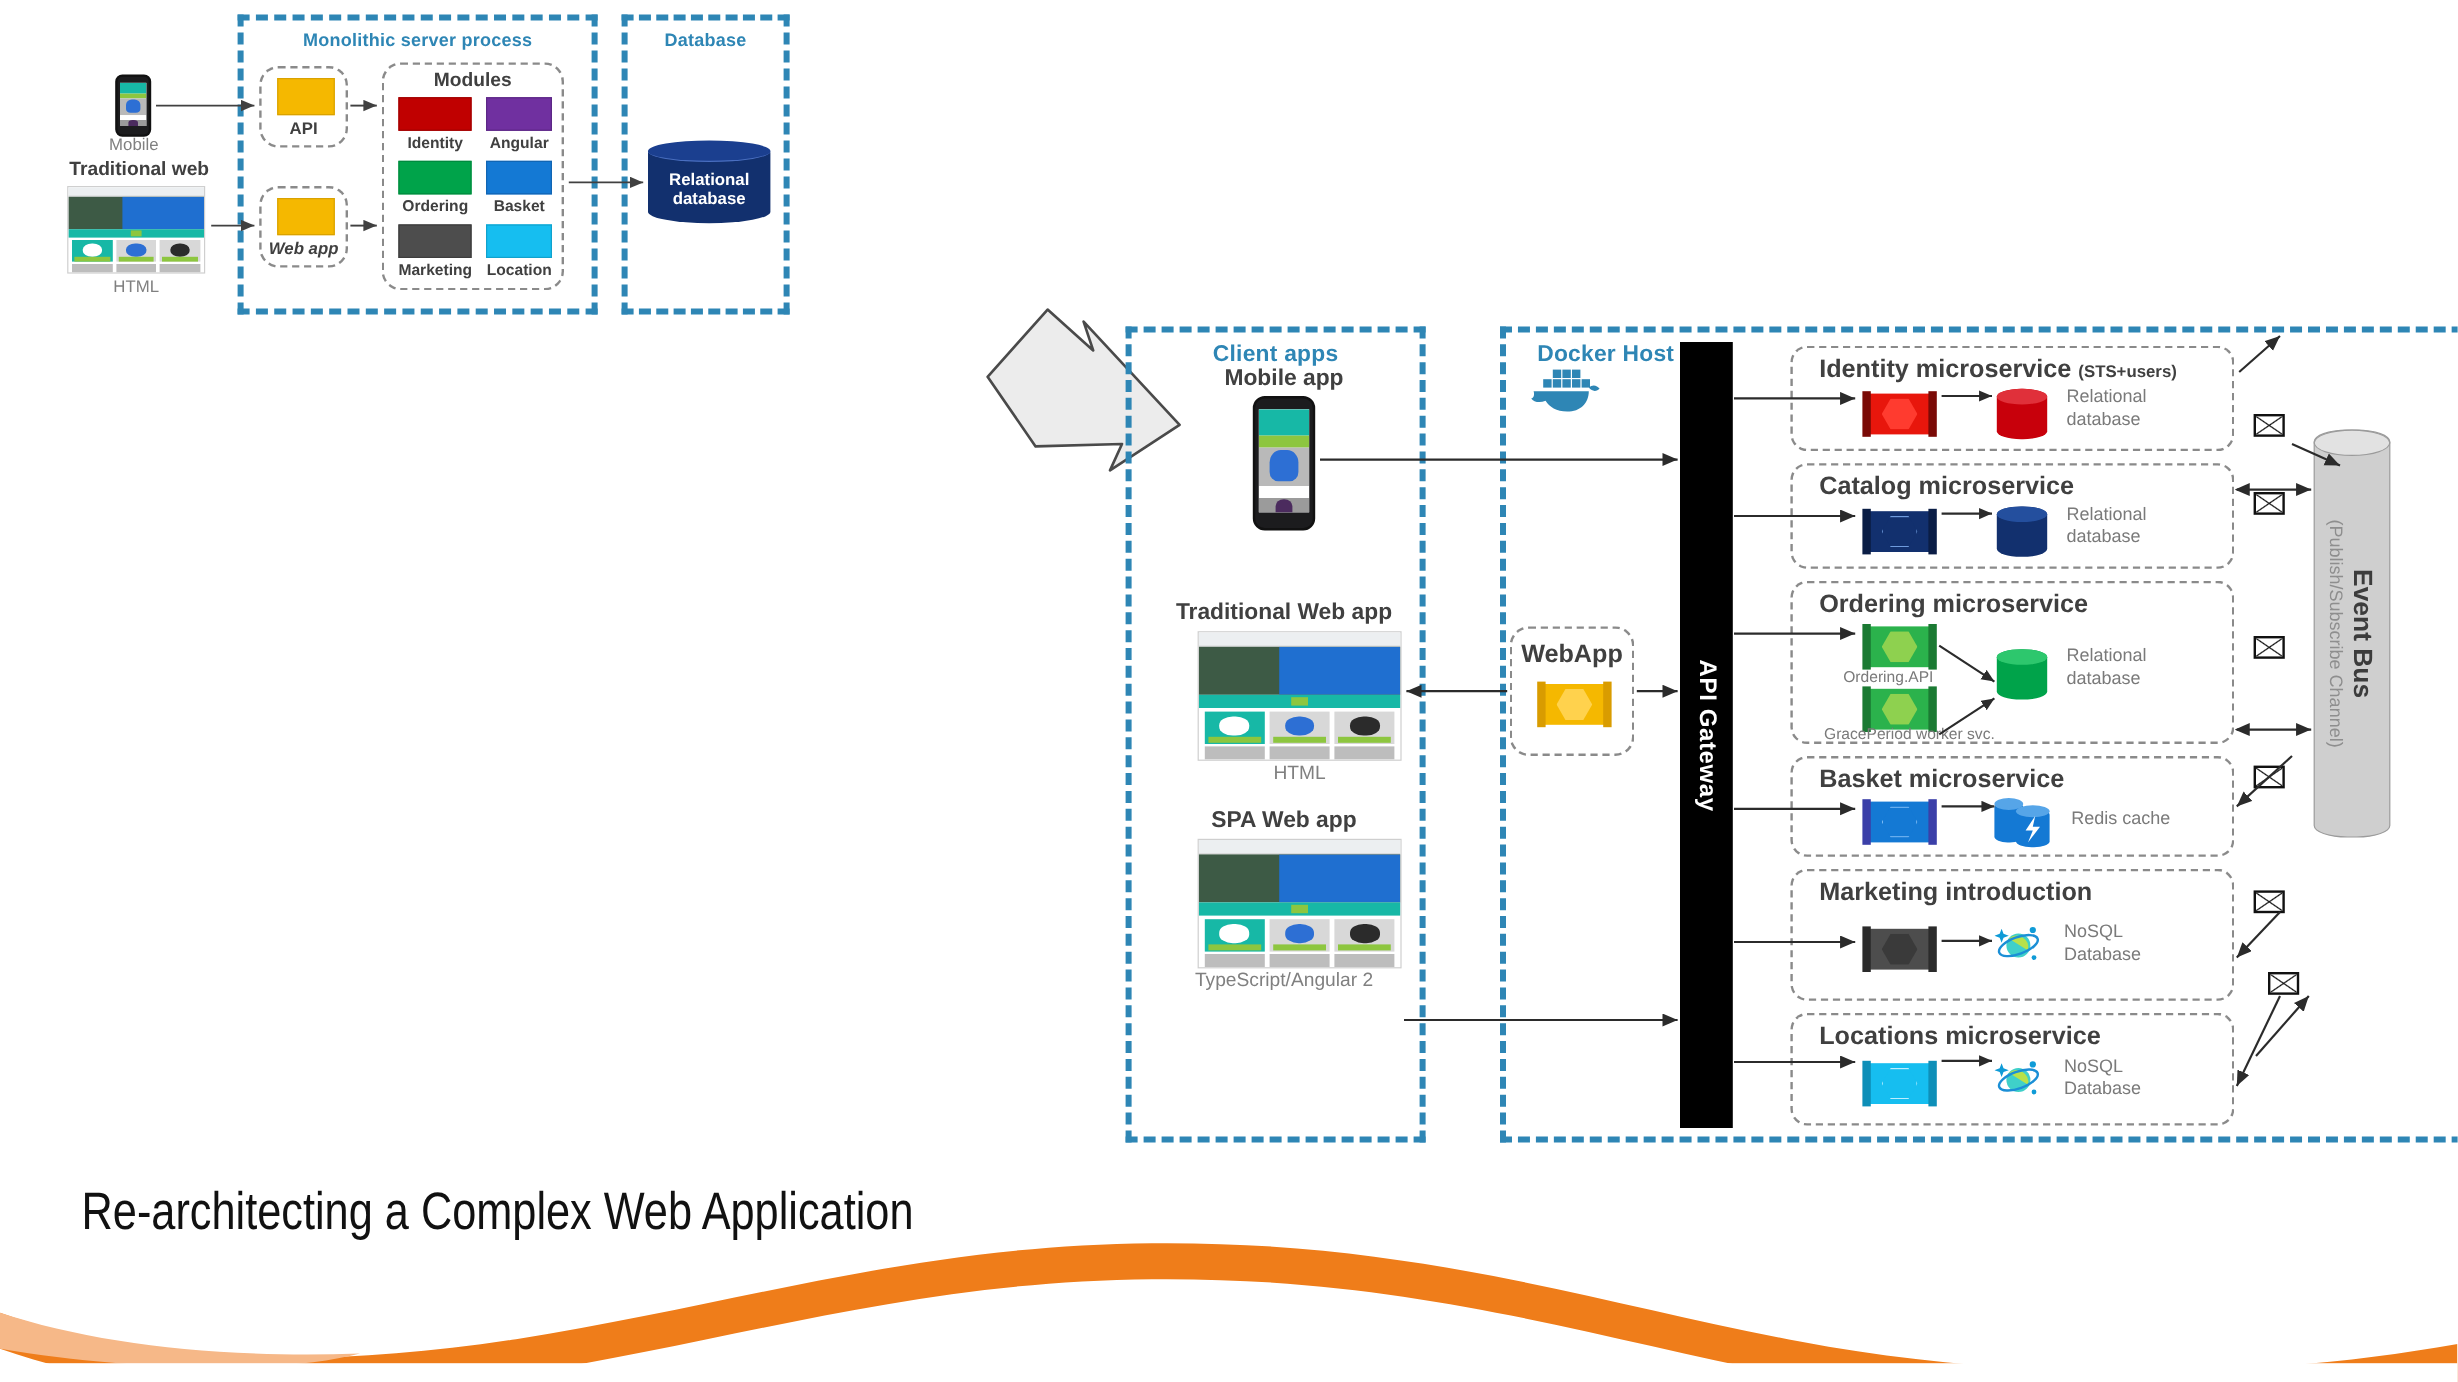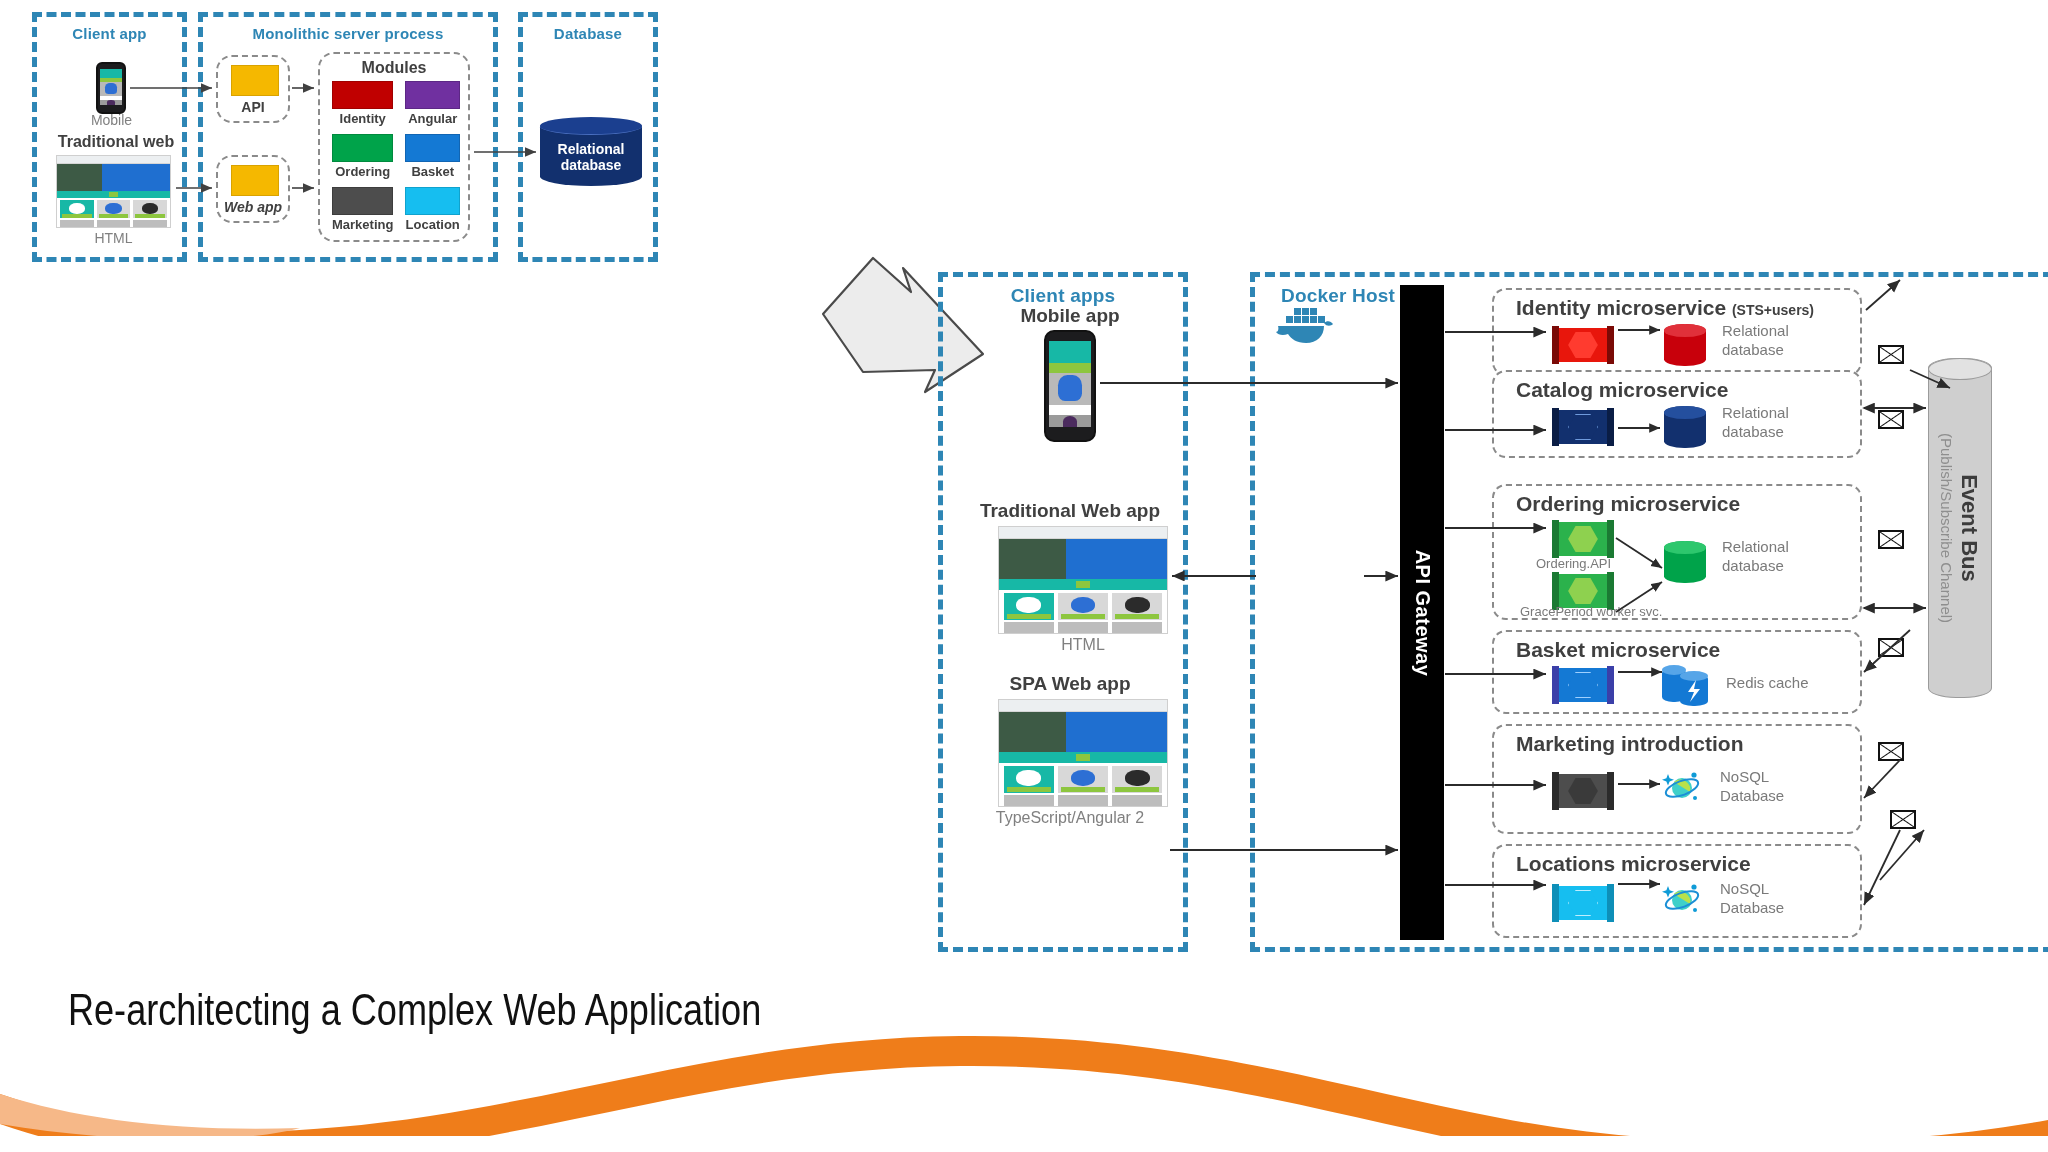--- a/index.html
+++ b/index.html
@@ -163,23 +163,20 @@
 
   #wave { position:absolute; left:0; bottom:0; width:2048px; height:120px; }
   .docker-icon { position:absolute; }
   .cosmos { position:absolute; width:40px; height:34px; }
 </style>
 </head>
 <body>
 
 <div class="slide">
 
-  <div class="dash-blue" id="left-client">
-    <div class="zone-title zt-sm">Client app</div>
-  </div>
 
   <div class="phone-sm" style="left:96px; top:62px;">
     <div class="scr">
       <div class="ph-band1"></div>
         <div class="ph-band2"></div>
       <div class="ph-body"></div>
         <div class="ph-hood"></div>
       <div class="ph-band3"></div>
         <div class="ph-band4"></div>
         <div class="ph-head"></div>
@@ -380,20 +377,29 @@
         </div>
     </div>
     <div class="bs-row2">
         <div></div>
         <div></div>
         <div></div>
       </div>
   </div>
   <div style="position:absolute;left:960px;top:809px;width:220px;text-align:center;font-size:16px;color:#808080;">TypeScript/Angular 2</div>
 
+  <div class="dash-gray" style="left:1258px; top:522px; width:104px; height:108px;">
+    <div style="position:absolute;left:0;right:0;top:10px;text-align:center;font-size:21px;" class="label-dark">WebApp</div>
+    <div class="svc" style="left:21px; top:46px;">
+      <div class="body" style="background:#f5b800;"></div>
+      <div class="cap l" style="background:#d99c00;"></div>
+        <div class="cap r" style="background:#d99c00;"></div>
+      <div class="hex" style="background:#ffd24d;"></div>
+    </div>
+  </div>
 
   <div id="api-gateway">
     <span>API Gateway</span>
   </div>
 
   <div class="dash-gray ms-box" style="left:1492px; top:288px; width:370px; height:88px;">
     <div class="ms-title label-dark">
       <span>Identity microservice</span>
       <span class="sub label-dark">(STS+users)</span>
     </div>
@@ -405,21 +411,21 @@
     </div>
     <div class="dbcyl" style="left:170px; top:34px; width:42px; height:42px; background:#c8000b;">
       <div class="top" style="background:#e0303a;"></div>
     </div>
     <div class="note" style="left:228px; top:32px;">
       <span>Relational</span><br>
       <span>database</span>
     </div>
   </div>
 
-  <div class="dash-gray ms-box" style="left:1492px; top:370px; width:370px; height:88px;">
+  <div class="dash-gray ms-box" style="left:1492px; top:386px; width:370px; height:88px;">
     <div class="ms-title label-dark">Catalog microservice</div>
     <div class="svc" style="left:58px; top:38px;">
       <div class="body" style="background:#12306e;"></div>
       <div class="cap l" style="background:#0a1d45;"></div>
         <div class="cap r" style="background:#0a1d45;"></div>
       <div class="hex" style="background:#12306e;border:1.5px solid #6f9bdd;"></div>
     </div>
     <div class="dbcyl" style="left:170px; top:34px; width:42px; height:42px; background:#12306e;">
       <div class="top" style="background:#244f9e;"></div>
     </div>

